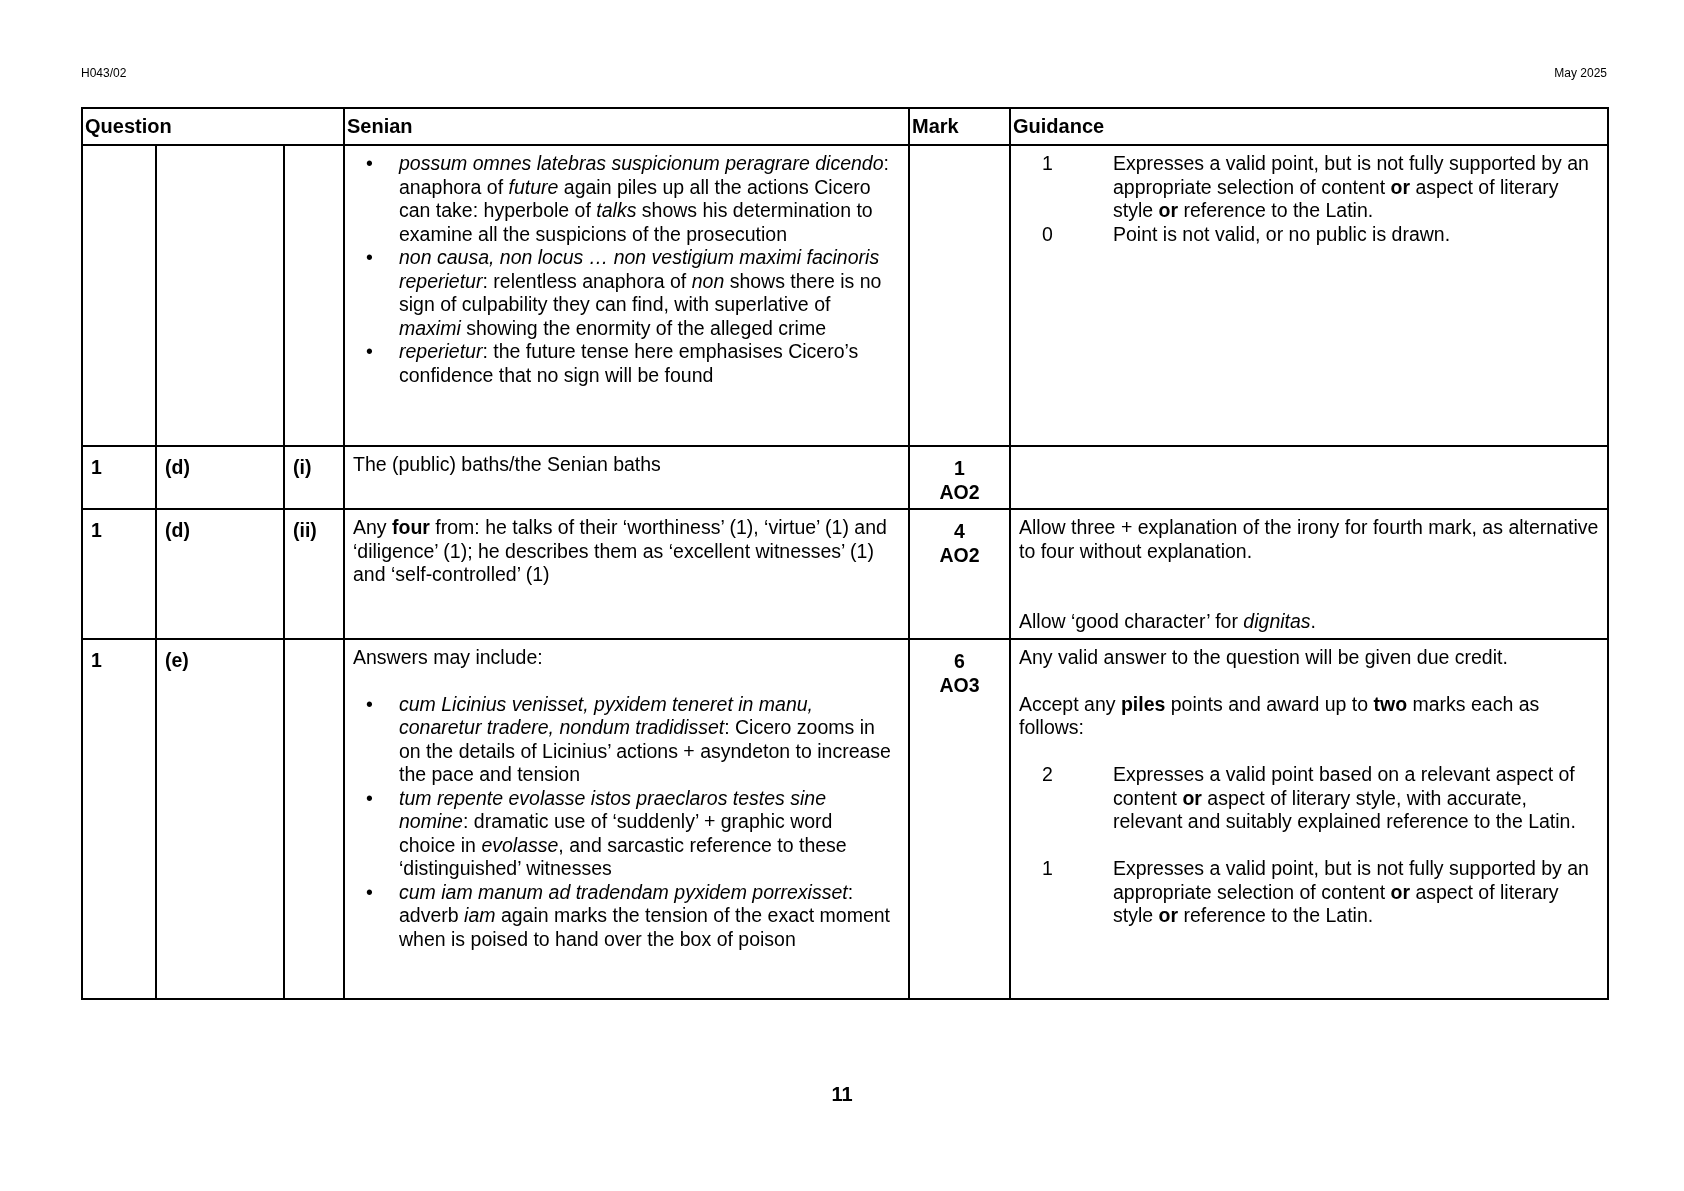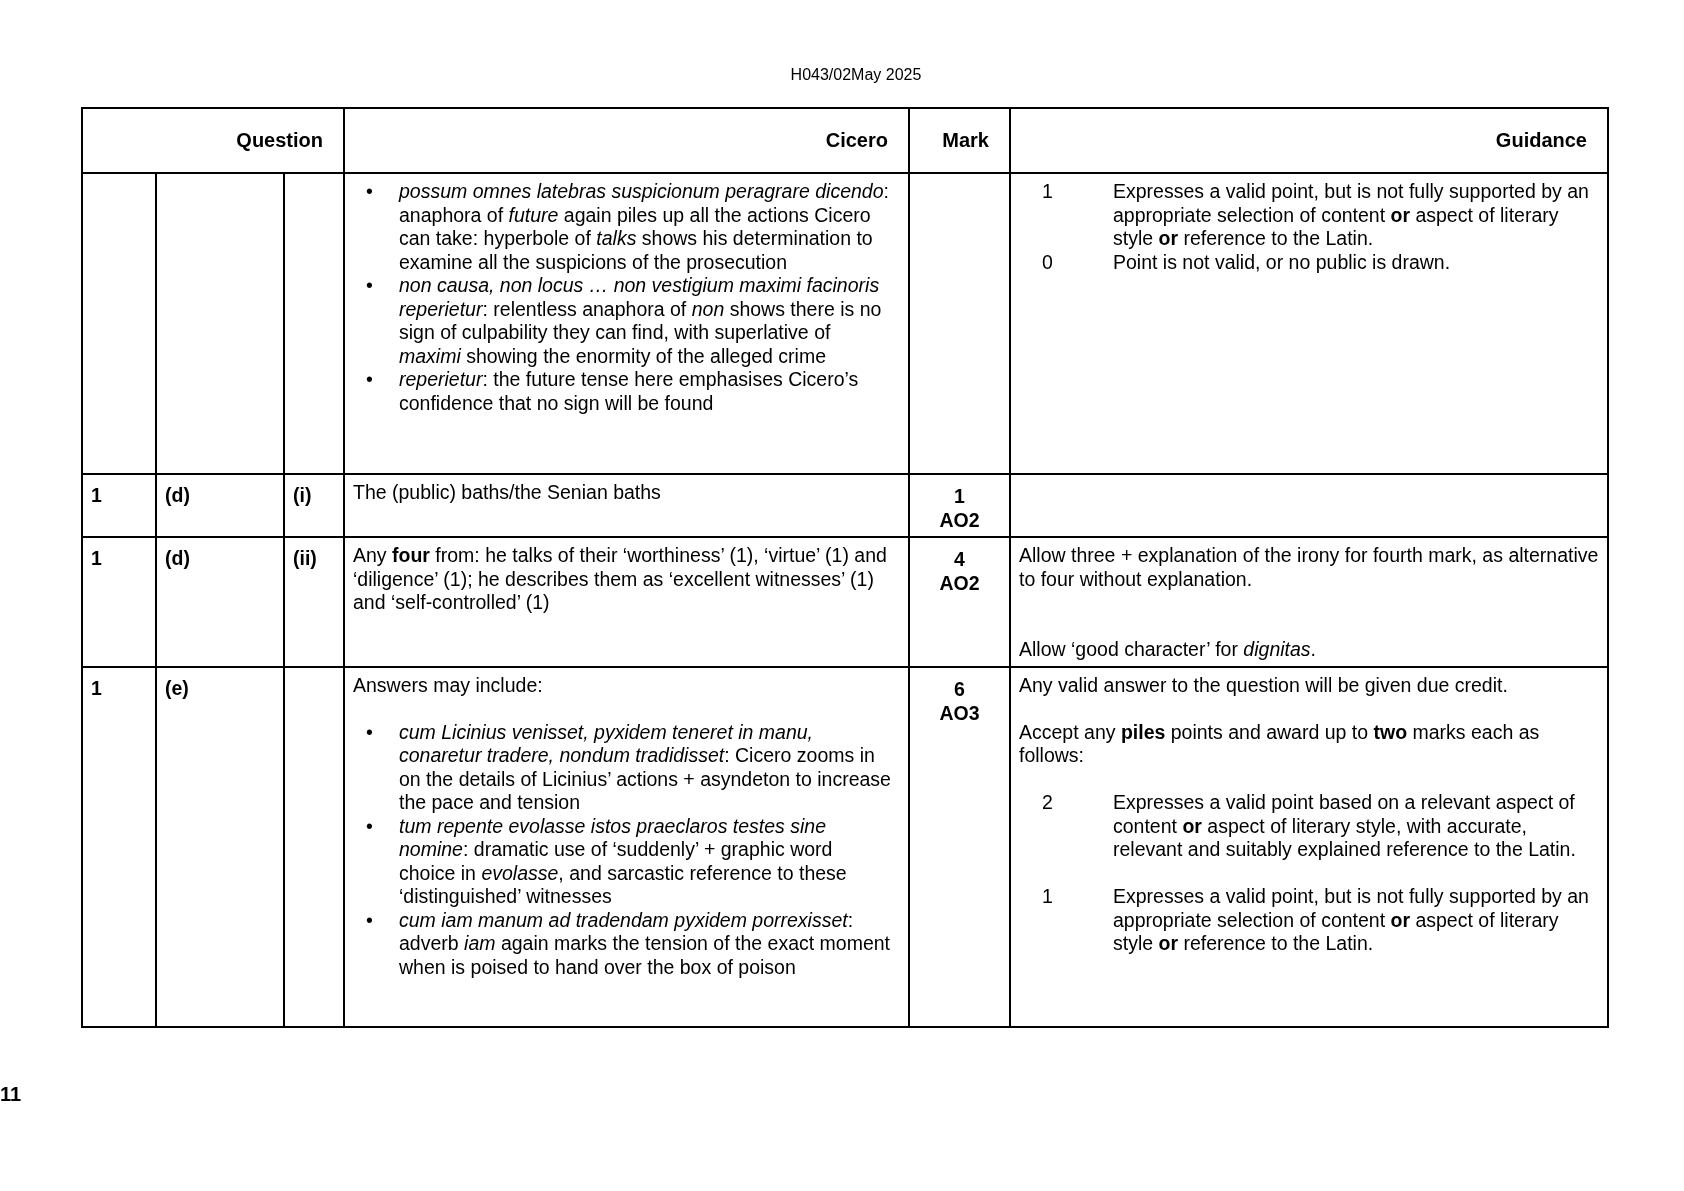--- a/index.html
+++ b/index.html
@@ -3,53 +3,53 @@
 <meta charset="utf-8">
 <style>
   * { margin:0; padding:0; box-sizing:border-box; }
   html,body { background:#e8e8e8; }
   .page {
     position:relative; width:1684px; height:1191px; background:#ffffff;
     font-family:"Liberation Sans","DejaVu Sans",sans-serif;
     font-size:19.5px; color:#000; overflow:hidden;
   }
   .doc-header {
-    position:absolute; left:93px; top:66px; width:1526px; height:26px;
-    display:flex; justify-content:center; align-items:baseline;
-    font-size:16px;
+    position:absolute; left:81px; top:66px; width:1526px; height:26px;
+    display:flex; justify-content:space-between; align-items:baseline;
+    font-size:12px;
   }
   .doc-header .center-title {
     position:absolute; left:0; right:0; text-align:center;
   }
   table.ms {
     position:absolute; left:81px; top:107px; width:1526px;
     border-collapse:collapse; table-layout:fixed;
   }
   table.ms, table.ms td, table.ms th { border:2px solid #000; }
   table.ms { border-width:2px; }
   th {
-    font-size:20px; font-weight:bold; text-align:right; vertical-align:middle;
-    height:37px; padding:20px;margin-left:32px;
+    font-size:20px; font-weight:bold; text-align:left; vertical-align:middle;
+    height:37px; padding:2px;margin-left:32px;
   }
   td { vertical-align:top; padding:6px 8px 4px 8px; }
   td.qcell { font-weight:bold; padding-top:9px; }
   td.mark-cell { text-align:center; font-weight:bold; padding-top:9px; line-height:24px; }
   .para, .btext, .ntext, .bdot, .nnum { line-height:23.5px; }
   .spacer { height:23.5px; }
   .brow { display:flex; }
   .bdot { flex:none; width:46px; padding-left:13px; }
   .btext { flex:1; padding-right:6px; }
   .nrow { display:flex; }
   .nnum { flex:none; width:70px; padding-left:23px; }
   .ntext { flex:1; max-width:492px;margin-left:24px; }
   span.i { font-style:italic; }
   span.b { font-weight:bold; }
   .page-footer {
     position:absolute; left:0; top:1083px; width:1684px;
-    font-weight:bold; font-size:20px;
+    text-align:center; font-weight:bold; font-size:20px;
   }
 </style>
 </head>
 <body>
 
 <div class="page">
 
   <div class="doc-header">
     <span>H043/02</span>
     <span>May 2025</span>
@@ -60,21 +60,21 @@
       <col style="width:74px">
         <col style="width:128px">
         <col style="width:60px">
       <col style="width:565px">
         <col style="width:101px">
         <col style="width:598px">
     </colgroup>
     <thead>
       <tr>
         <th colspan="3">Question</th>
-        <th>Cicero</th>
+        <th>Senian</th>
         <th>Mark</th>
         <th>Guidance</th>
       </tr>
     </thead>
     <tbody>
       <tr style="height:301px">
         <td class="qcell"></td>
         <td class="qcell"></td>
         <td class="qcell"></td>
         <td>

